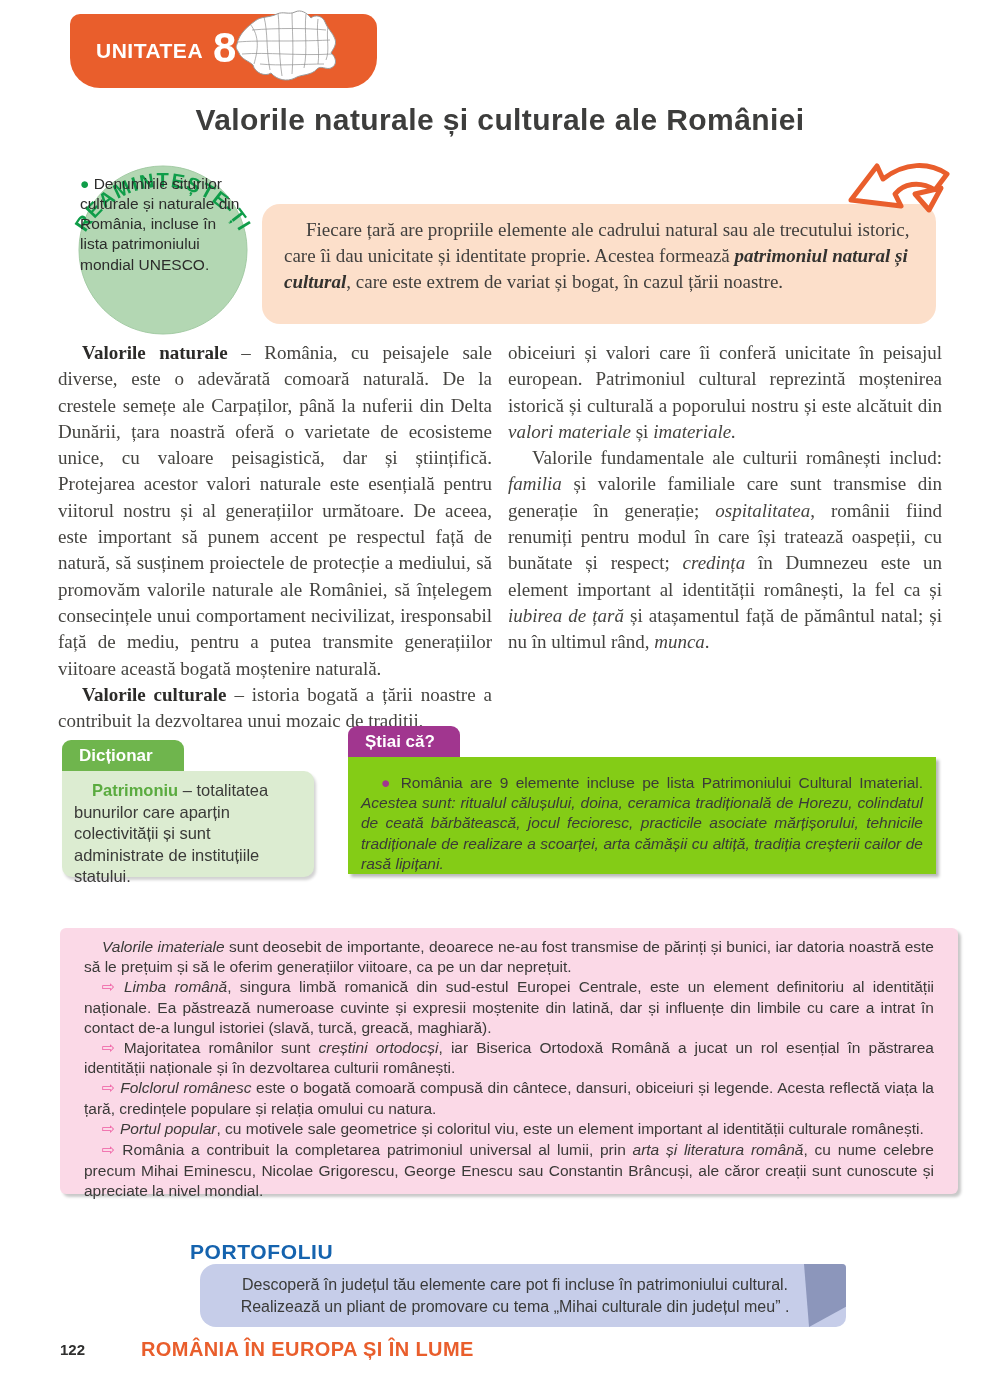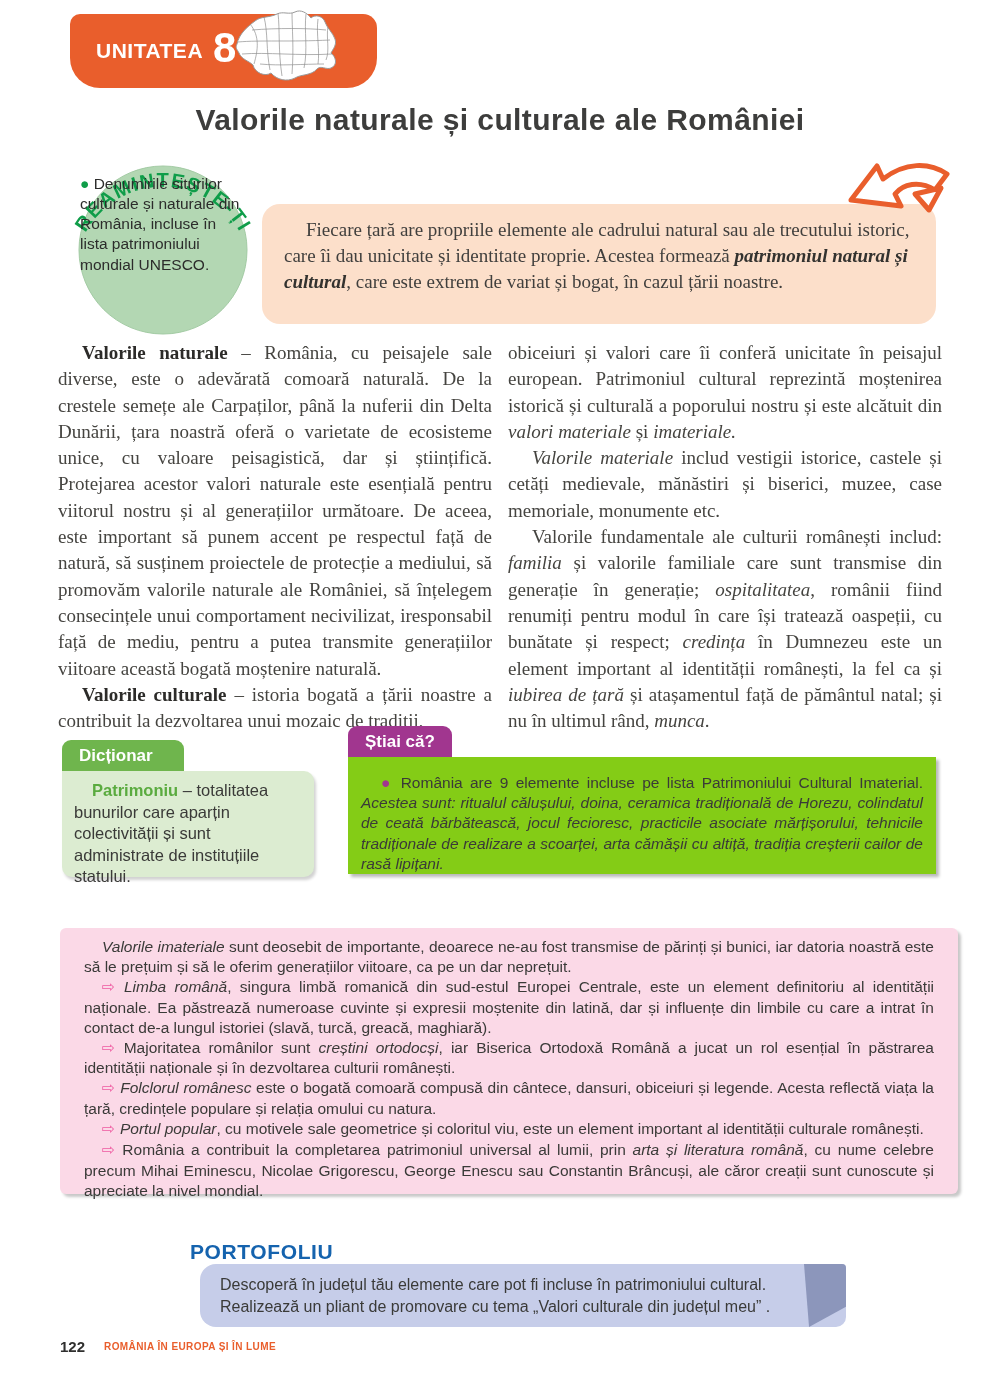--- a/index.html
+++ b/index.html
@@ -55,21 +55,21 @@
     font-size:17px; display:flex; align-items:center; padding-left:17px;
   }
   .dict-body {
     position:absolute; left:62px; top:771px; width:252px; height:106px;
     background:#dcecd1; border-radius:0 10px 10px 10px; padding:9px 12px;
     font-size:16.5px; line-height:21.5px; color:#3a3a38; text-indent:18px;
     box-shadow:2px 3px 3px rgba(0,0,0,0.18);
   }
   
   .dyk-tab {
-    position:absolute; left:348px; top:726px; width:104px; height:31px;
+    position:absolute; left:348px; top:726px; width:112px; height:31px;
     background:#a1368f; border-radius:9px 9px 0 0; color:#fff; font-weight:bold;
     font-size:17px; display:flex; align-items:center; padding-left:17px;
   }
   .dyk-body {
     position:absolute; left:348px; top:757px; width:588px; height:117px;
     background:#84cc16; padding:16px 13px; font-size:15.5px; line-height:20.2px;
     color:#3a3a38; text-align:justify; box-shadow:3px 3px 3px rgba(0,0,0,0.28);
   }
   .dyk-body .first-indent { text-indent:20px; }
   
@@ -91,31 +91,31 @@
   .discover-box p { text-indent:18px; }
   
   .portfolio-title {
     position:absolute; left:190px; top:1240px; color:#1563ae;
     font-weight:bold; font-size:21px; letter-spacing:0.6px;
   }
   .portfolio-box {
     position:absolute; left:200px; top:1264px; width:646px; height:63px;
     background:#c6cde9; border-radius:16px 4px 10px 16px;
     padding:10px 36px 10px 20px; font-size:16px; line-height:21.5px;
-    color:#3a3a38; text-align:left;
+    color:#3a3a38; text-align:center;
   }
   .portfolio-fold {
     position:absolute; right:0; top:0; width:42px; height:100%;
     background:#8c96bb; clip-path:polygon(0 0, 100% 0, 100% 68%, 12% 100%);
     border-radius:0 4px 0 0;
   }
   
   .footer { position:absolute; left:60px; top:1338px; display:flex; align-items:center; }
   .footer-page { font-weight:bold; font-size:15px; color:#2f2f2e; }
-  .footer-section { margin-left:19px; font-weight:bold; font-size:10px; color:#e95e2c; letter-spacing:0.4px;text-align:right; }
+  .footer-section { margin-left:56px; font-weight:bold; font-size:20px; color:#e95e2c; letter-spacing:0.4px;text-align:right; }
   
   .seg-b { font-weight:bold; color:#2c2b29; }
   .seg-i { font-style:italic; }
   .seg-bi { font-weight:bold; font-style:italic; color:#33322f; }
   .seg-term { color:#5aab3f; font-weight:bold; }
   .seg-bullet-g { color:#0f9d49; }
   .seg-bullet-m { color:#a1368f; }
   .seg-arrow { color:#ef5aa0; font-family:"DejaVu Sans", sans-serif; font-style:normal; }
 </style>
 </head>
@@ -173,21 +173,20 @@
     </svg>
   </div>
 
   <div class="article">
     <div class="col">
       <p><span class="seg-b">Valorile naturale</span><span> – România, cu peisajele sale diverse, este o adevărată comoară naturală. De la crestele semețe ale Carpaților, până la nuferii din Delta Dunării, țara noastră oferă o varietate de ecosisteme unice, cu valoare peisagistică, dar și științifică. Protejarea acestor valori naturale este esențială pentru viitorul nostru și al generațiilor următoare. De aceea, este important să punem accent pe respectul față de natură, să susținem proiectele de protecție a mediului, să promovăm valorile naturale ale României, să înțelegem consecințele unui comportament necivilizat, iresponsabil față de mediu, pentru a putea transmite generațiilor viitoare această bogată moștenire naturală.</span></p>
       <p><span class="seg-b">Valorile culturale</span><span> – istoria bogată a țării noastre a contribuit la dezvoltarea unui mozaic de tradiții,</span></p>
     </div>
     <div class="col">
       <p class="no-indent"><span>obiceiuri și valori care îi conferă unicitate în peisajul european. Patrimoniul cultural reprezintă moștenirea istorică și culturală a poporului nostru și este alcătuit din </span><span class="seg-i">valori materiale</span><span> și </span><span class="seg-i">imateriale.</span></p>
-      <p><span class="seg-i">Valorile materiale</span><span> includ vestigii istorice, castele și cetăți medievale, mănăstiri și biserici, muzee, case memoriale, monumente etc.</span></p>
       <p><span>Valorile fundamentale ale culturii românești includ: </span><span class="seg-i">familia</span><span> și valorile familiale care sunt transmise din generație în generație; </span><span class="seg-i">ospitalitatea</span><span>, românii fiind renumiți pentru modul în care își tratează oaspeții, cu bunătate și respect; </span><span class="seg-i">credința</span><span> în Dumnezeu este un element important al identității românești, la fel ca și </span><span class="seg-i">iubirea de țară</span><span> și atașamentul față de pământul natal; și nu în ultimul rând, </span><span class="seg-i">munca</span><span>.</span></p>
     </div>
   </div>
 
   <div class="dict-tab">Dicționar</div>
   <div class="dict-body"><span class="seg-term">Patrimoniu</span><span> – totalitatea bunurilor care aparțin colectivității și sunt administrate de instituțiile statului.</span></div>
 
   <div class="dyk-tab">Știai că?</div>
   <div class="dyk-body">
     <div class="first-indent"><span class="seg-bullet-m">● </span><span>România are 9 elemente incluse pe lista Patrimoniului Cultural Imaterial. </span><span class="seg-i">Acestea sunt: ritualul călușului, doina, ceramica tradițională de Horezu, colindatul de ceată bărbătească, jocul fecioresc, practicile asociate mărțișorului, tehnicile tradiționale de realizare a scoarței, arta cămășii cu altiță, tradiția creșterii cailor de rasă lipițani.</span></div>
@@ -199,21 +198,21 @@
     <p><span class="seg-arrow">⇨ </span><span class="seg-i">Limba română</span><span>, singura limbă romanică din sud-estul Europei Centrale, este un element definitoriu al identității naționale. Ea păstrează numeroase cuvinte și expresii moștenite din latină, dar și influențe din limbile cu care a intrat în contact de-a lungul istoriei (slavă, turcă, greacă, maghiară).</span></p>
     <p><span class="seg-arrow">⇨ </span><span>Majoritatea românilor sunt </span><span class="seg-i">creștini ortodocși</span><span>, iar Biserica Ortodoxă Română a jucat un rol esențial în păstrarea identității naționale și în dezvoltarea culturii românești.</span></p>
     <p><span class="seg-arrow">⇨ </span><span class="seg-i">Folclorul românesc</span><span> este o bogată comoară compusă din cântece, dansuri, obiceiuri și legende. Acesta reflectă viața la țară, credințele populare și relația omului cu natura.</span></p>
     <p><span class="seg-arrow">⇨ </span><span class="seg-i">Portul popular</span><span>, cu motivele sale geometrice și coloritul viu, este un element important al identității culturale românești.</span></p>
     <p><span class="seg-arrow">⇨ </span><span>România a contribuit la completarea patrimoniul universal al lumii, prin </span><span class="seg-i">arta și literatura română</span><span>, cu nume celebre precum Mihai Eminescu, Nicolae Grigorescu, George Enescu sau Constantin Brâncuși, ale căror creații sunt cunoscute și apreciate la nivel mondial.</span></p>
   </div>
 
   <div class="portfolio-title">PORTOFOLIU</div>
   <div class="portfolio-box">
     <div>Descoperă în județul tău elemente care pot fi incluse în patrimoniului cultural.</div>
-    <div>Realizează un pliant de promovare cu tema „Valori culturale din județul meu” .</div>
+    <div>Realizează un pliant de promovare cu tema „Mihai culturale din județul meu” .</div>
     <div class="portfolio-fold"></div>
   </div>
 
   <div class="footer">
     <span class="footer-page">122</span>
     <span class="footer-section">ROMÂNIA ÎN EUROPA ȘI ÎN LUME</span>
   </div>
 
 </div>
 

